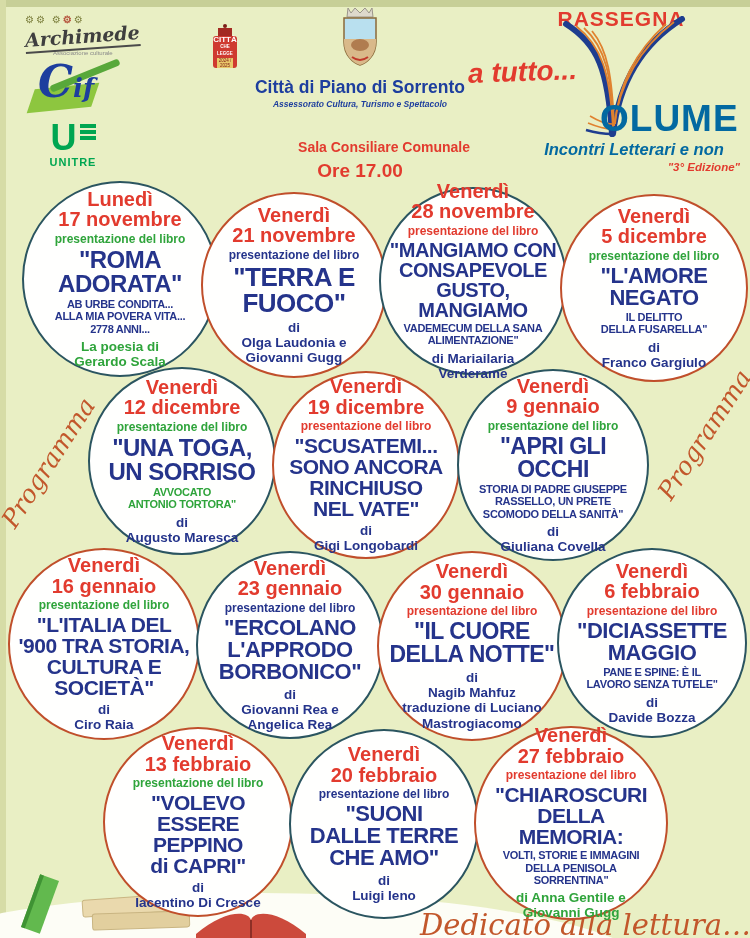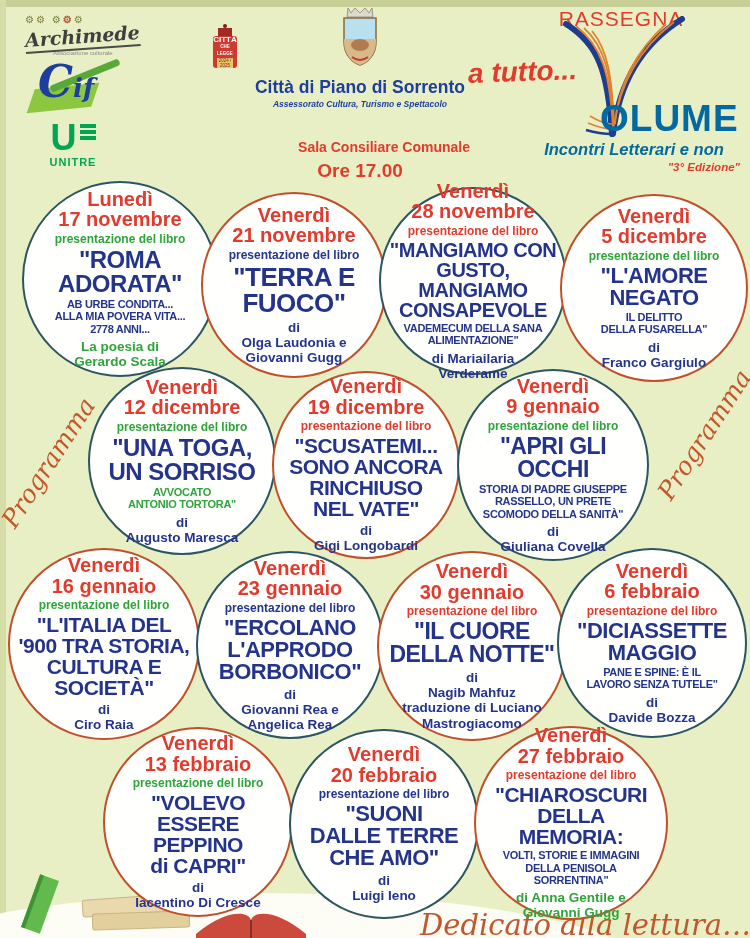--- a/index.html
+++ b/index.html
@@ -45,21 +45,21 @@
   .muni-title{position:absolute;left:235px;top:77px;width:250px;text-align:center;
               font-size:17.5px;font-weight:bold;color:#1d3e9e;}
   .muni-sub{position:absolute;left:235px;top:99px;width:250px;text-align:center;
             font-size:8.5px;font-weight:bold;font-style:italic;color:#1d3e9e;}
   .venue1{position:absolute;left:250px;top:139px;width:220px;text-align:right;
           font-size:14px;font-weight:bold;color:#e23b2e;}
   .venue2{position:absolute;left:250px;top:160px;width:220px;text-align:center;
           font-size:19px;font-weight:bold;color:#e23b2e;}
 
   .kicker{position:absolute;left:556px;top:7px;width:130px;text-align:center;
-          font-size:21px;font-weight:normal;color:#e23b2e;letter-spacing:1px;}
+          font-size:21px;font-weight:bold;color:#e23b2e;letter-spacing:1px;}
   .script-a-tutto{position:absolute;left:468px;top:56px;font-size:28px;font-weight:bold;
           font-style:italic;color:#e23b2e;transform:rotate(-2deg);
           font-family:"Liberation Sans",sans-serif;}
   .v-logo{position:absolute;left:548px;top:16px;}
   .wordmark{position:absolute;left:600px;top:98px;font-size:37px;font-weight:bold;
             color:#0369a1;letter-spacing:1px;}
   .tagline{position:absolute;left:525px;top:140px;width:218px;text-align:center;
            font-size:16.5px;font-weight:bold;font-style:italic;color:#0369a1;}
   .edition{position:absolute;left:600px;top:161px;width:140px;text-align:right;
            font-size:11.5px;font-weight:bold;font-style:italic;color:#e23b2e;}
@@ -221,22 +221,22 @@
           <div>Olga Laudonia e</div>
           <div>Giovanni Gugg</div>
         </div>
     </div>
       <div class="circle ring-teal" style="left: 379px; top: 187px; width: 188px; height: 188px;">
       <div class="ev-date">Venerdì</div>
       <div class="ev-date">28 novembre</div>
       <div class="ev-intro c-red">presentazione del libro</div>
       <div class="ev-title" style="font-size: 20px;">
           <div>"MANGIAMO CON</div>
+          <div>CONSAPEVOLE</div>
           <div>GUSTO, MANGIAMO</div>
-          <div>CONSAPEVOLE</div>
         </div>
       <div class="ev-sub c-blue">
           <div>VADEMECUM DELLA SANA</div>
           <div>ALIMENTAZIONE"</div>
         </div>
       <div class="ev-by c-blue">
           <div>di Mariailaria</div>
           <div>Verderame</div>
         </div>
     </div>

